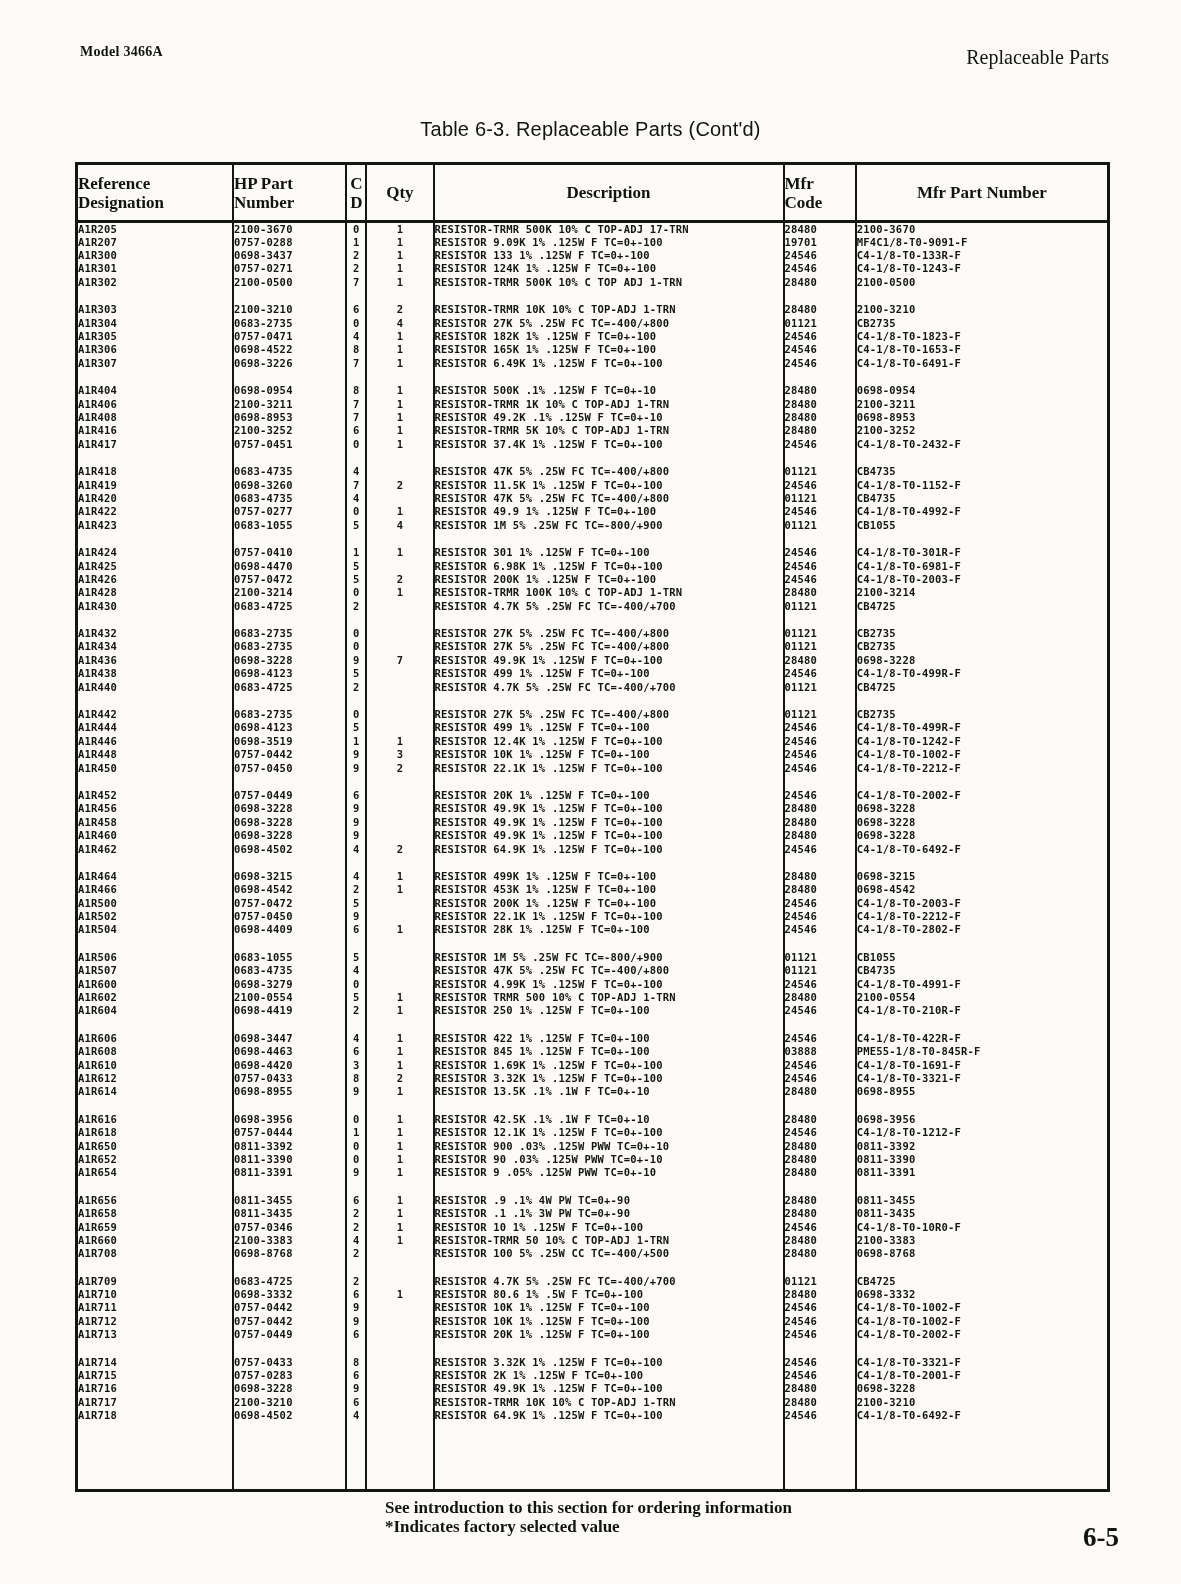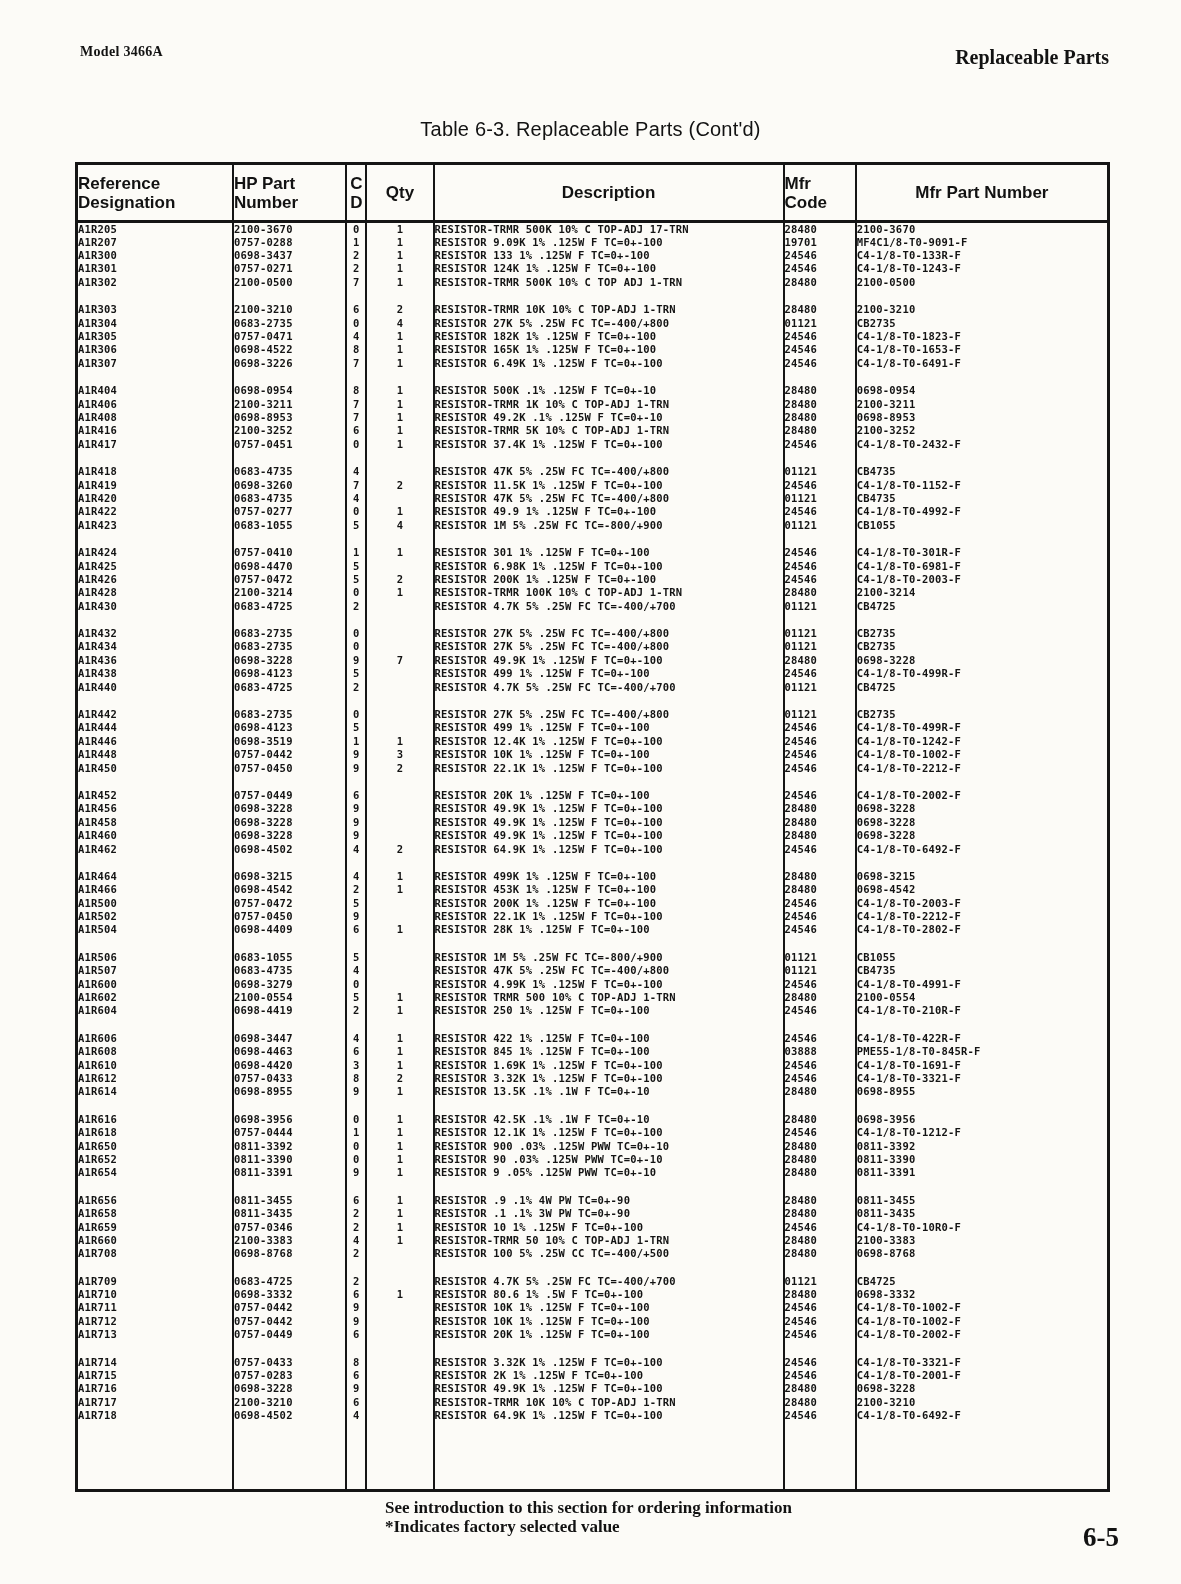--- a/index.html
+++ b/index.html
@@ -11,21 +11,21 @@
     color:#121212;
     overflow:hidden;
     font-family:"Liberation Serif", serif;
   }
   .running-head-left{
     position:absolute;left:72px;top:44px;
     font-size:14px;font-weight:600;letter-spacing:.3px;margin-left:8px;
   }
   .running-head-right{
     position:absolute;right:72px;top:46px;
-    font-size:20px;font-weight:700;
+    font-size:20px;font-weight:400;
   }
   .table-title{
     position:absolute;left:0;top:118px;width:1181px;
     text-align:center;
     font-family:"Liberation Sans", sans-serif;
     font-weight:normal;font-size:20px;letter-spacing:.2px;
   }
   table.parts{
     position:absolute;left:75px;top:162px;
     width:1035px;height:1330px;
@@ -33,21 +33,21 @@
     table-layout:fixed;
     background:transparent;
   }
   table.parts, table.parts th, table.parts td{
     border:0;
   }
   table.parts{border:3px solid #151515;}
   table.parts th{
     border-bottom:3px solid #151515;
     border-right:2px solid #151515;
-    font-family:Liberation Sans, sans-serif;
+    font-family:Liberation Serif, serif;
     font-weight:bold;font-size:17px;line-height:19px;
     vertical-align:middle;padding:0;
   }
   table.parts th:last-child, table.parts td:last-child{border-right:0;}
   thead tr{height:58px;}
   th.h-ref{text-align:left;padding-left:20px;}
   th.h-hp{text-align:left;padding-left:14px;}
   th.h-cd{font-size:11px;line-height:12px;text-align:center;}
   th.h-qty{text-align:center;}
   th.h-desc{text-align:center;}

